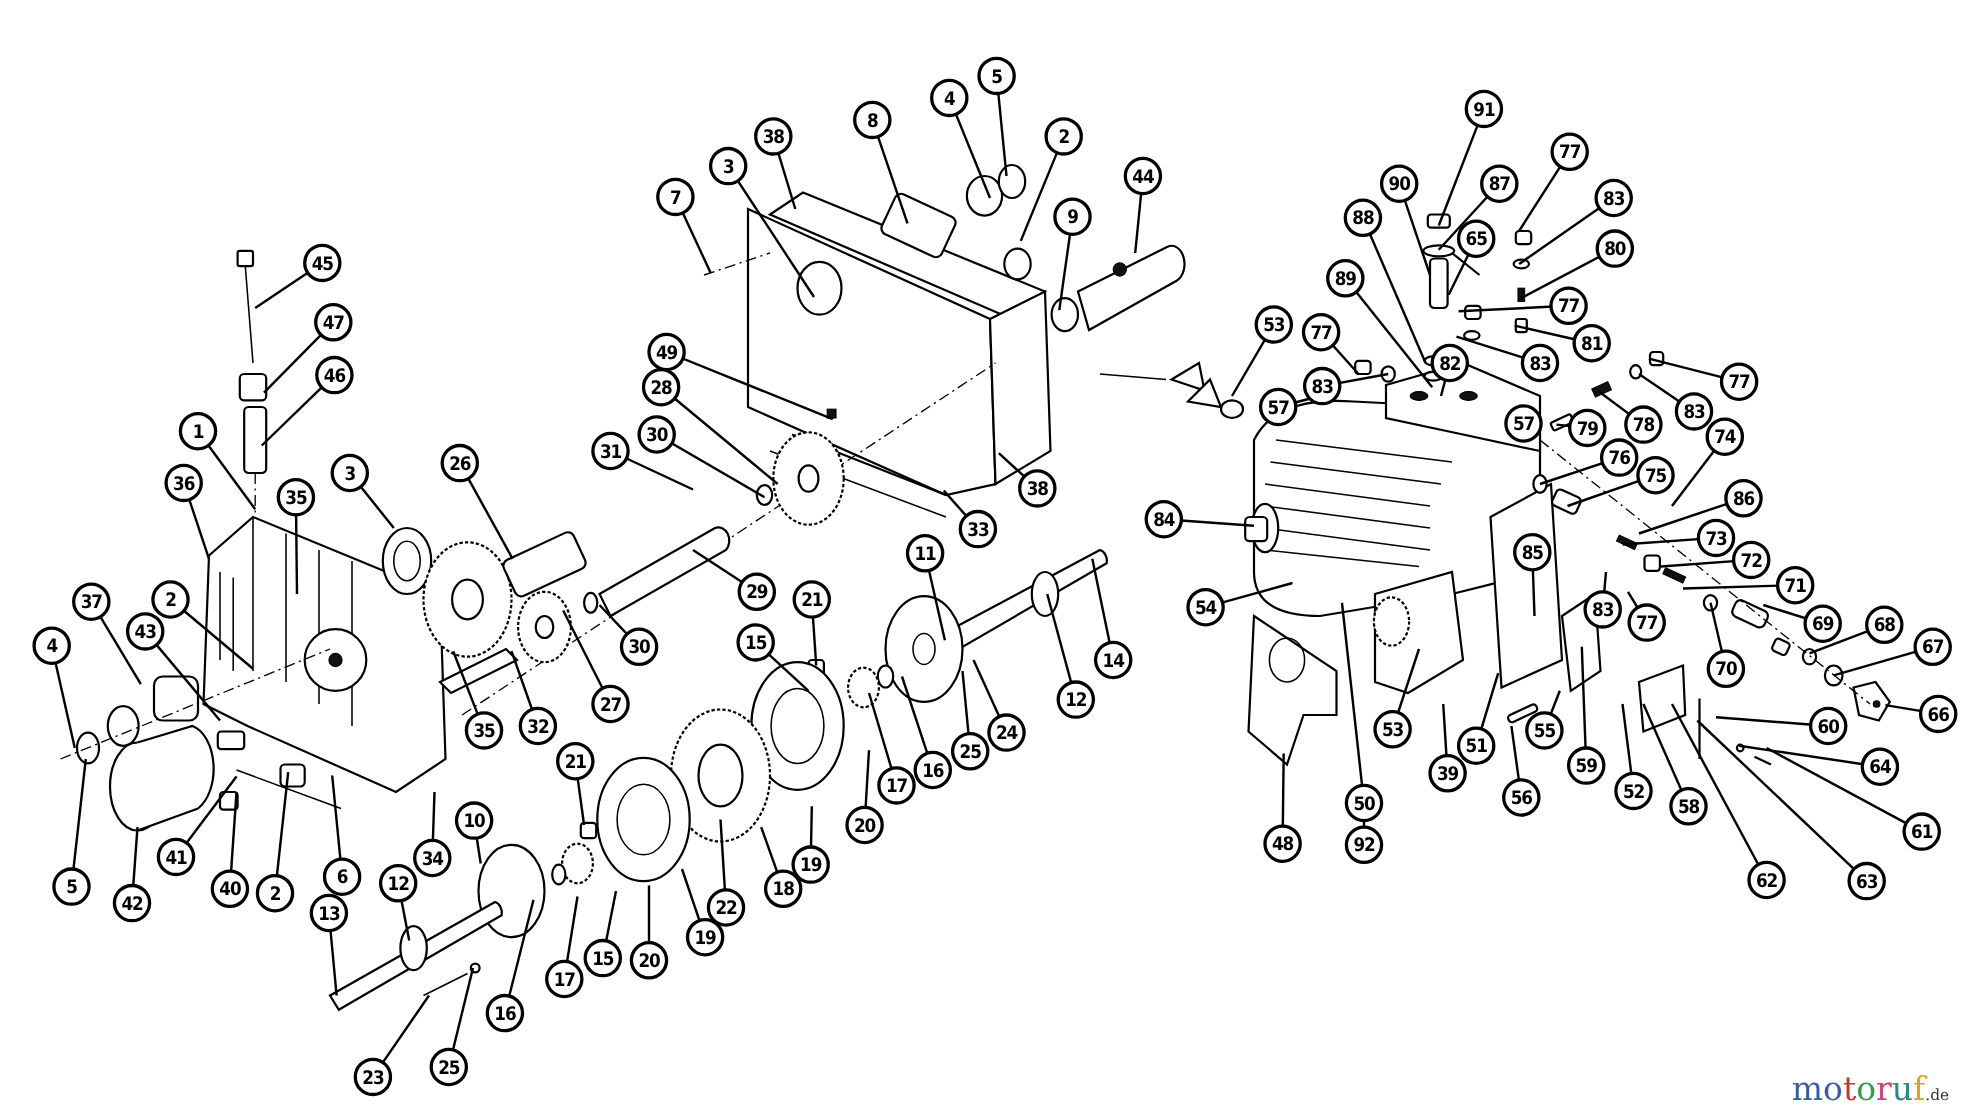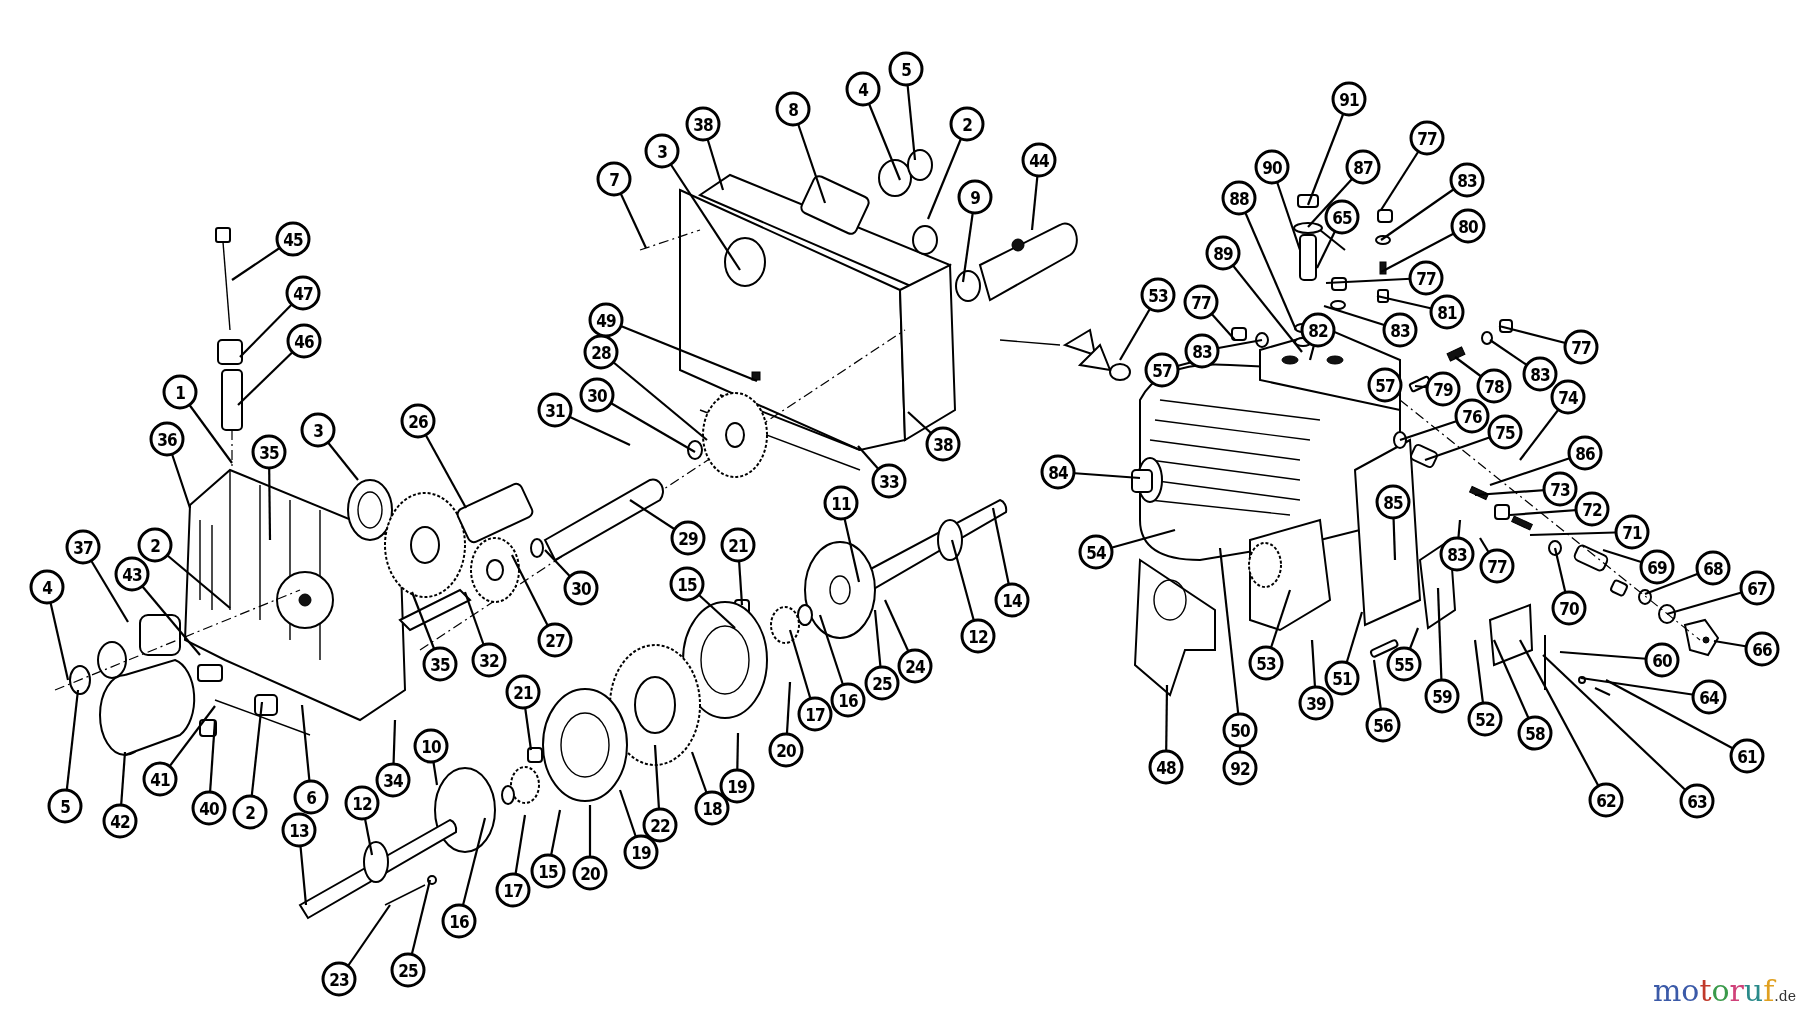--- a/index.html
+++ b/index.html
@@ -7,21 +7,21 @@
   #diagram { position:absolute; left:0; top:0; width:1800px; height:1014px; }
   .callout circle { fill:#ffffff; stroke:#000; stroke-width:3; }
   .callout text { font-family:"DejaVu Sans Condensed","DejaVu Sans", sans-serif; font-weight:bold; font-size:17px; text-anchor:middle; dominant-baseline:central; fill:#000; letter-spacing:-1px; }
   .callout { cursor:pointer; }
   .leader { stroke:#000; stroke-width:2.2; fill:none; }
   .part { fill:#fff; stroke:#000; stroke-width:2; }
   .part-thin { fill:none; stroke:#000; stroke-width:1.4; }
   .dash { stroke:#000; stroke-width:1.2; stroke-dasharray:10 4 2 4; fill:none; }
   .dark { fill:#111; stroke:#000; }
   .gear { fill:#fff; stroke:#000; stroke-width:2; stroke-dasharray:3 2; }
-  #watermark { position:absolute; right:4px; bottom:6px; font-family:"DejaVu Serif", serif; font-size:30px; letter-spacing:0; }
+  #watermark { position:absolute; right:28px; bottom:6px; font-family:"DejaVu Serif", serif; font-size:30px; letter-spacing:0; }
   #watermark .sfx { font-size:14px; color:#333; }
 </style>
 </head>
 <body>
 
 <svg id="diagram" viewBox="0 0 1800 1014" xmlns="http://www.w3.org/2000/svg">
 
   <g>
 
     <rect class="part" x="216" y="228" width="14" height="14" rx="2"></rect>

